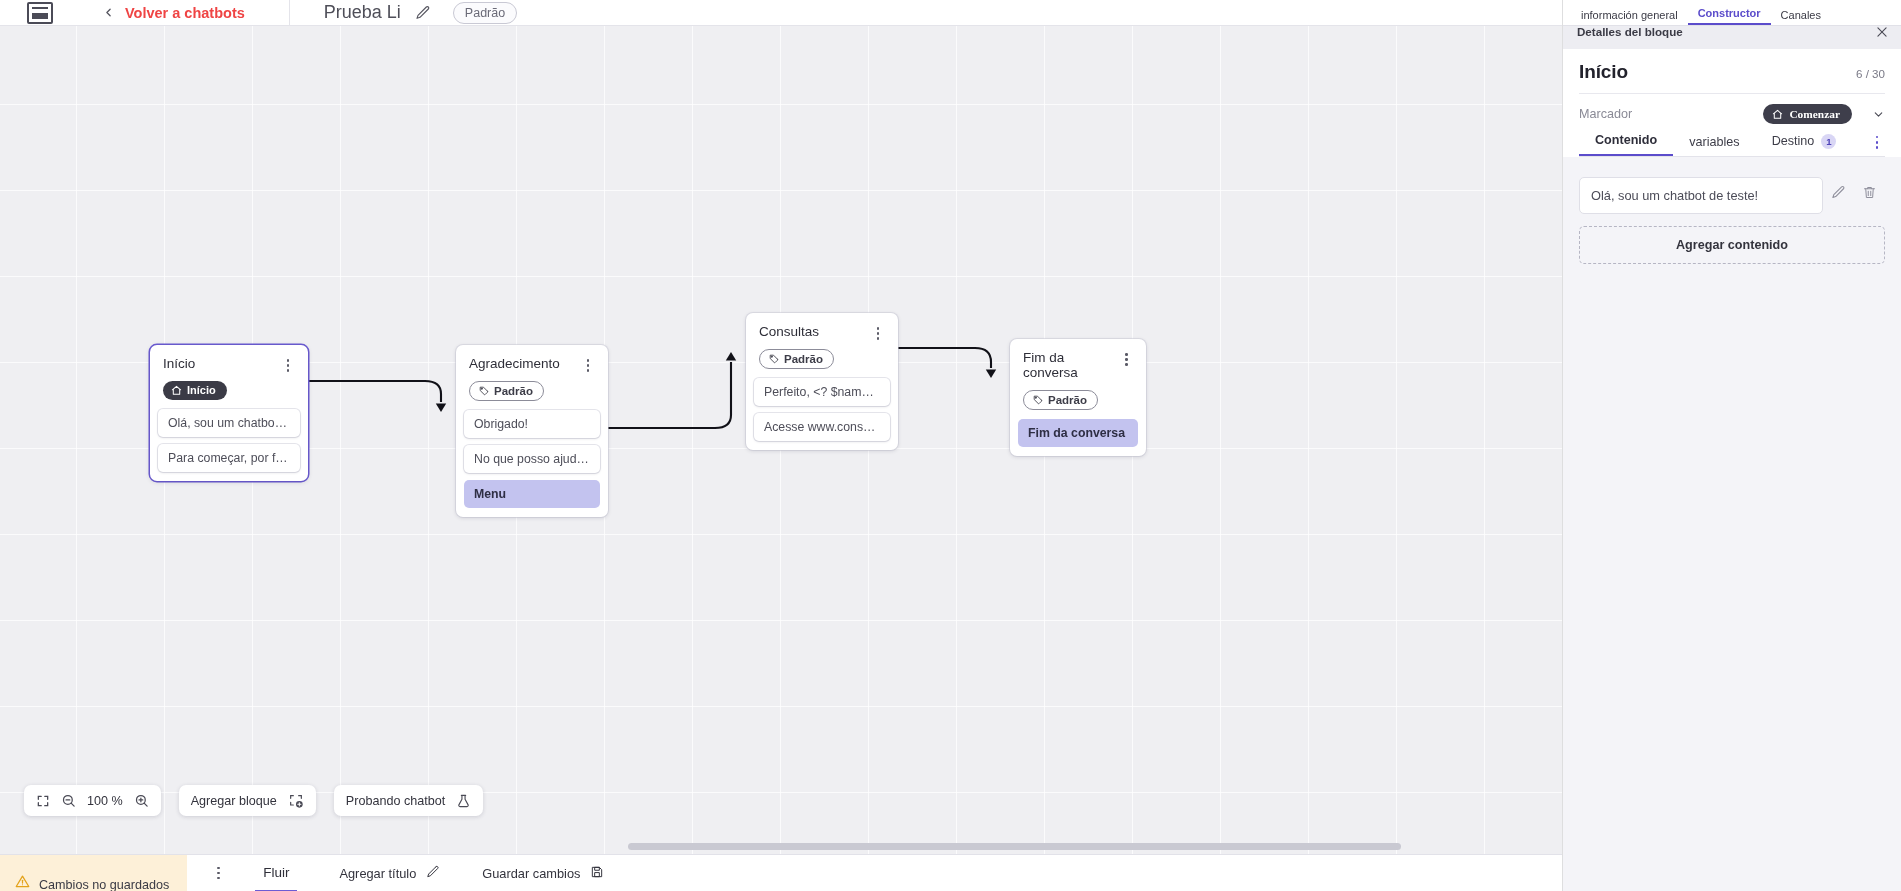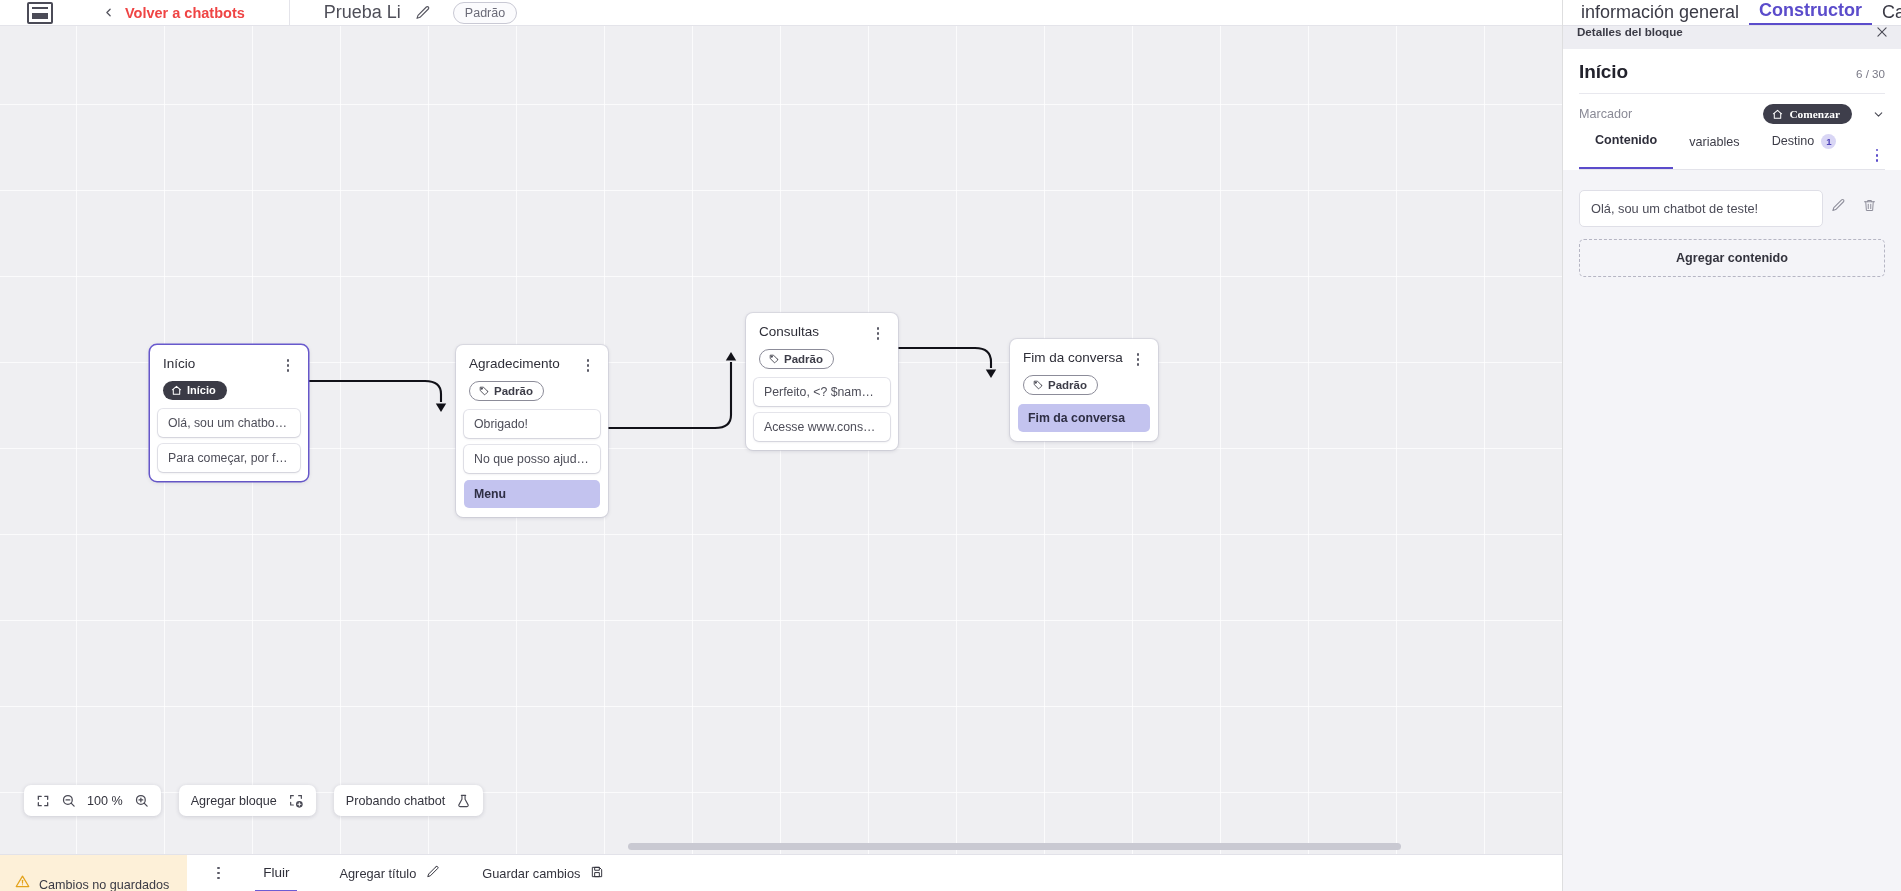--- a/index.html
+++ b/index.html
@@ -145,21 +145,21 @@
   
   .rightpanel {
     position: absolute; left: 1562px; top: 0; width: 339px; height: 891px;
     background: #f4f4f8; border-left: 1px solid #dededf;
   }
   .rp-tabs {
     height: 26px; background: #fff; display: flex; align-items: flex-end;
     padding-left: 8px; gap: 0; border-bottom: 1px solid #e1e1e8;
   }
   .rp-tab {
-    font-size: 18px; color: #3a3a45; padding: 0 10px 4px 10px;
+    font-size: 11px; color: #3a3a45; padding: 0 10px 4px 10px;
     white-space: nowrap; line-height: 1;
   }
   .rp-tab.active { color: #5b4ccb; font-weight: 700; border-bottom: 2.5px solid #5b4ccb; }
 
   .rp-subhead {
     height: 23px; background: #ededf2; display: flex; align-items: center;
     justify-content: space-between; padding: 0 12px 12px 14px;
     font-size: 11.6px; color: #3a3a45; font-weight: 600;
   }
   .close-x { color: #4a4a55; display: flex; cursor: pointer; }
@@ -183,21 +183,21 @@
     background: #3e3e4b; color: #fff; border-radius: 12px;
     padding: 4px 12px 4px 9px; font-size: 11.4px; font-weight: 700;
   }
   .chev-down { color: #4a4a55; display: flex; }
 
   .rp-tabs2 {
     display: flex; align-items: flex-end; gap: 0; padding-left: 0;
     border-bottom: 1px solid #e3e3ea; position: relative;
   }
   .rp-tab2 {
-    font-size: 12.6px; color: #3d3d48; padding: 0 16px 20px 16px; white-space: nowrap;
+    font-size: 12.6px; color: #3d3d48; padding: 0 16px 7px 16px; white-space: nowrap;
     display: flex; align-items: center; gap: 7px; line-height: 1;
   }
   .rp-tab2.active { color: #2e2e3a; font-weight: 700; border-bottom: 2.5px solid #5b4ccb; }
   .tab-badge {
     background: #d9d6f5; color: #4e43b8; border-radius: 50%;
     width: 15px; height: 15px; font-size: 9.6px; font-weight: 700;
     display: flex; align-items: center; justify-content: center;
   }
   .rp-tabs2-kebab {
     margin-left: auto; width: 16px; display: flex; flex-direction: column;
@@ -332,21 +332,21 @@
             </svg>
           <span>Padrão</span>
         </span>
       </div>
       <div class="node-body">
         <div class="msg">Perfeito, &lt;? $name ?&gt;!</div>
         <div class="msg">Acesse www.consultas.com par...</div>
       </div>
     </div>
 
-    <div class="node" style="left:1010px; top:313px; width:148px;">
+    <div class="node" style="left:1010px; top:313px; width:136px;">
       <div class="node-head">
         <div class="node-title-row">
           <span class="node-title">Fim da conversa</span>
           <span class="kebab">
               <i></i>
               <i></i>
               <i></i>
             </span>
         </div>
         <span class="pill-outline">

